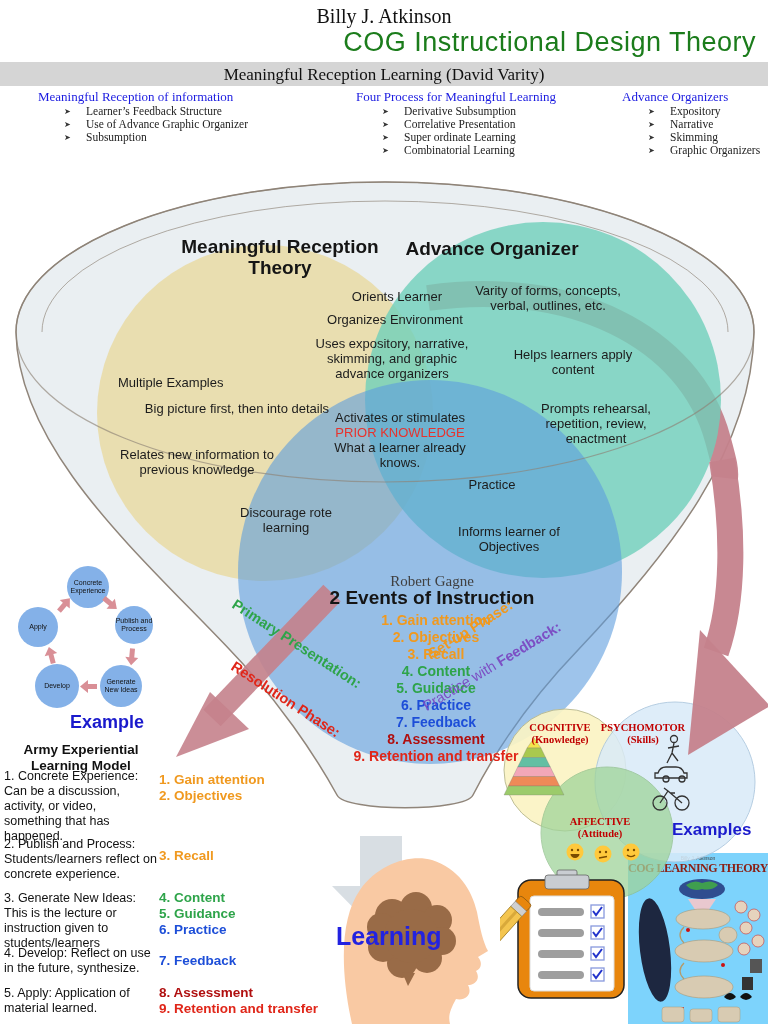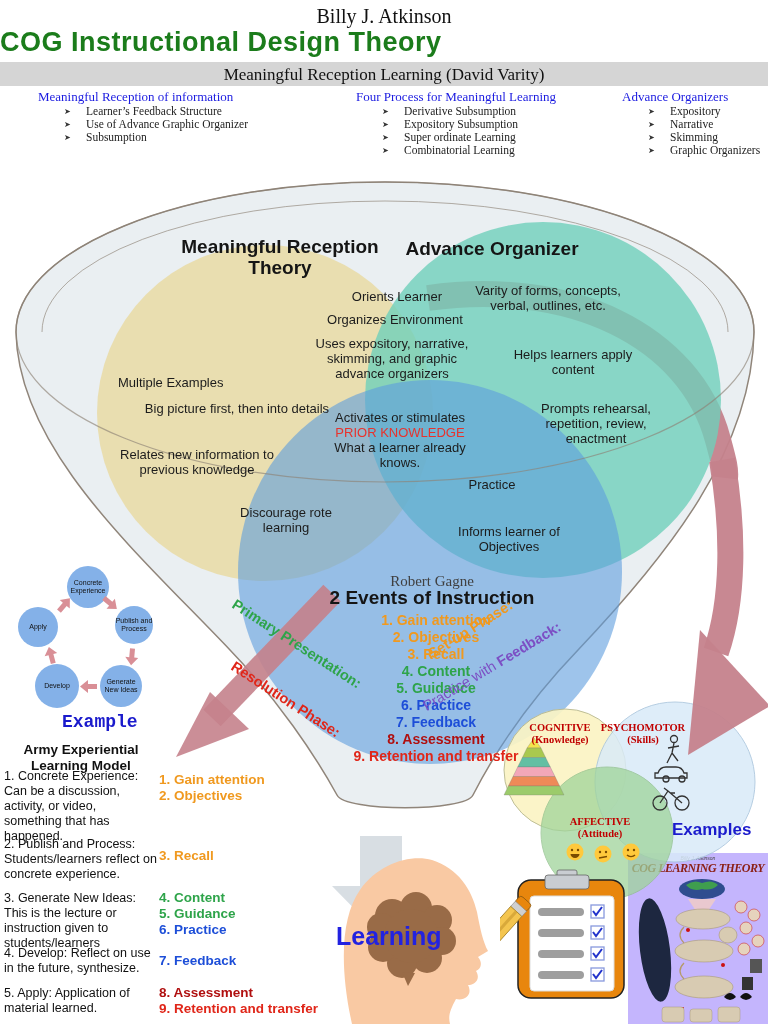--- a/index.html
+++ b/index.html
@@ -7,21 +7,21 @@
         font-family:"Liberation Sans",sans-serif;}
   .abs{position:absolute;}
   .gs{font-family:"Liberation Sans",sans-serif;}
   .serif{font-family:"Liberation Serif",serif;}
   .ctr{transform:translateX(-50%);text-align:center;}
   .z5{z-index:5;}
   svg{display:block;}
 
   
   .author{top:5px;left:0;width:768px;text-align:center;font-size:20px;color:#111;}
-  .title{top:27px;left:0;width:756px;text-align:left;font-size:27px;font-weight:bold;color:#1B7C1B;letter-spacing:0.5px;}
+  .title{top:27px;left:0;width:756px;text-align:right;font-size:27px;font-weight:normal;color:#1B7C1B;letter-spacing:0.5px;}
   .subbar{top:62px;left:0;width:768px;height:24px;background:#D5D5D5;}
   .subtitle{top:65px;left:0;width:768px;text-align:center;font-size:17px;color:#111;}
 
   
   .colhead{font-size:13px;color:#1A1AE0;font-family:"Liberation Serif",serif;}
   .colitem{font-size:11.5px;color:#222;font-family:"Liberation Serif",serif;line-height:13px;}
   .bul{display:inline-block;width:22px;color:#333;font-size:8px;vertical-align:1px;}
 
   
   .vt{font-size:13px;color:#1c1c1c;line-height:1.15;z-index:5;}
@@ -33,21 +33,21 @@
 
   
   .army{font-size:12.5px;line-height:1.2;color:#111;}
   .lev{font-weight:bold;font-size:13.5px;line-height:16px;white-space:nowrap;}
 
   .cycle-label{font-size:7px;line-height:1.1;color:#111;text-align:center;z-index:5;}
   .bluebold{color:#1A1ACC;font-weight:bold;}
 
   .mv-label{font-family:"Liberation Serif",serif;font-weight:bold;color:#C00000;text-align:center;line-height:1.15;z-index:5;}
 
-  .thumb{left:628px;top:853px;width:140px;height:171px;background:#c4b5fd;z-index:1;overflow:hidden;font-style:italic;}
+  .thumb{left:628px;top:853px;width:140px;height:171px;background:#7dd3fc;z-index:1;overflow:hidden;}
   .thumb-author{top:2px;left:0;width:140px;text-align:center;font-size:5px;color:#444;}
   .thumb-title{top:8px;left:0;width:140px;text-align:center;font-size:12px;font-weight:bold;
                font-family:"Liberation Serif",serif;color:#8B2015;letter-spacing:-0.5px;white-space:nowrap;}
 </style>
 </head>
 <body>
 
 <div class="page">
 
   <div class="abs author serif">Billy J. Atkinson</div>
@@ -57,21 +57,21 @@
 
   <div class="abs" style="top:89px;left:38px;">
     <div class="colhead">Meaningful Reception of information</div>
     <div class="colitem" style="padding-left:26px;"><span class="bul">➤</span><span>Learner’s Feedback Structure</span></div>
     <div class="colitem" style="padding-left:26px;"><span class="bul">➤</span><span>Use of Advance Graphic Organizer</span></div>
     <div class="colitem" style="padding-left:26px;"><span class="bul">➤</span><span>Subsumption</span></div>
   </div>
   <div class="abs" style="top:89px;left:320px;margin-left:36px;">
     <div class="colhead">Four Process for Meaningful Learning</div>
     <div class="colitem" style="padding-left:26px;"><span class="bul">➤</span><span>Derivative Subsumption</span></div>
-    <div class="colitem" style="padding-left:26px;"><span class="bul">➤</span><span>Expository Subsumption</span></div>
+    <div class="colitem" style="padding-left:26px;"><span class="bul">➤</span><span>Correlative Presentation</span></div>
     <div class="colitem" style="padding-left:26px;"><span class="bul">➤</span><span>Super ordinate Learning</span></div>
     <div class="colitem" style="padding-left:26px;"><span class="bul">➤</span><span>Combinatorial Learning</span></div>
   </div>
   <div class="abs" style="top:89px;left:622px;">
     <div class="colhead">Advance Organizers</div>
     <div class="colitem" style="padding-left:26px;"><span class="bul">➤</span><span>Expository</span></div>
     <div class="colitem" style="padding-left:26px;"><span class="bul">➤</span><span>Narrative</span></div>
     <div class="colitem" style="padding-left:26px;"><span class="bul">➤</span><span>Skimming</span></div>
     <div class="colitem" style="padding-left:26px;"><span class="bul">➤</span><span>Graphic Organizers</span></div>
   </div>
@@ -176,21 +176,21 @@
       <path d="M0,4 L9,4 L9,0 L17,6.5 L9,13 L9,9 L0,9 Z" transform="translate(129,94) rotate(95)"></path>
       <path d="M0,4 L9,4 L9,0 L17,6.5 L9,13 L9,9 L0,9 Z" transform="translate(87,138) rotate(180)"></path>
       <path d="M0,4 L9,4 L9,0 L17,6.5 L9,13 L9,9 L0,9 Z" transform="translate(37,110) rotate(-105)"></path>
     </g>
   </svg>
   <div class="abs cycle-label" style="left:88px;top:587px;width:46px;transform:translate(-50%,-50%);">Concrete Experience</div>
   <div class="abs cycle-label" style="left:134px;top:625px;width:40px;transform:translate(-50%,-50%);">Publish and Process</div>
   <div class="abs cycle-label" style="left:121px;top:686px;width:42px;transform:translate(-50%,-50%);">Generate New Ideas</div>
   <div class="abs cycle-label" style="left:57px;top:686px;width:44px;transform:translate(-50%,-50%);">Develop</div>
   <div class="abs cycle-label" style="left:38px;top:627px;width:40px;transform:translate(-50%,-50%);">Apply</div>
-  <div class="abs bluebold z5" style="left:62px;top:712px;font-size:18px;font-family:Liberation Mono, monospace;">Example</div>
+  <div class="abs bluebold z5" style="left:70px;top:712px;font-size:18px;">Example</div>
 
   <div class="abs army ctr" style="left:81px;top:742px;width:150px;font-weight:bold;font-size:13.5px;">Army Experiential Learning Model</div>
   <div class="abs army" style="left:4px;top:769px;width:153px;">1. Concrete Experience: Can be a discussion, activity, or video, something that has happened.</div>
   <div class="abs army" style="left:4px;top:837px;width:153px;">2. Publish and Process: Students/learners reflect on concrete experience.</div>
   <div class="abs army" style="left:4px;top:891px;width:155px;">3. Generate New Ideas: This is the lecture or instruction given to students/learners</div>
   <div class="abs army" style="left:4px;top:946px;width:153px;">4. Develop: Reflect on use in the future, synthesize.</div>
   <div class="abs army" style="left:4px;top:986px;width:153px;">5. Apply: Application of material learned.</div>
 
   <div class="abs" style="left:159px;top:772px;">
     <div class="lev c-or">1. Gain attention</div>

